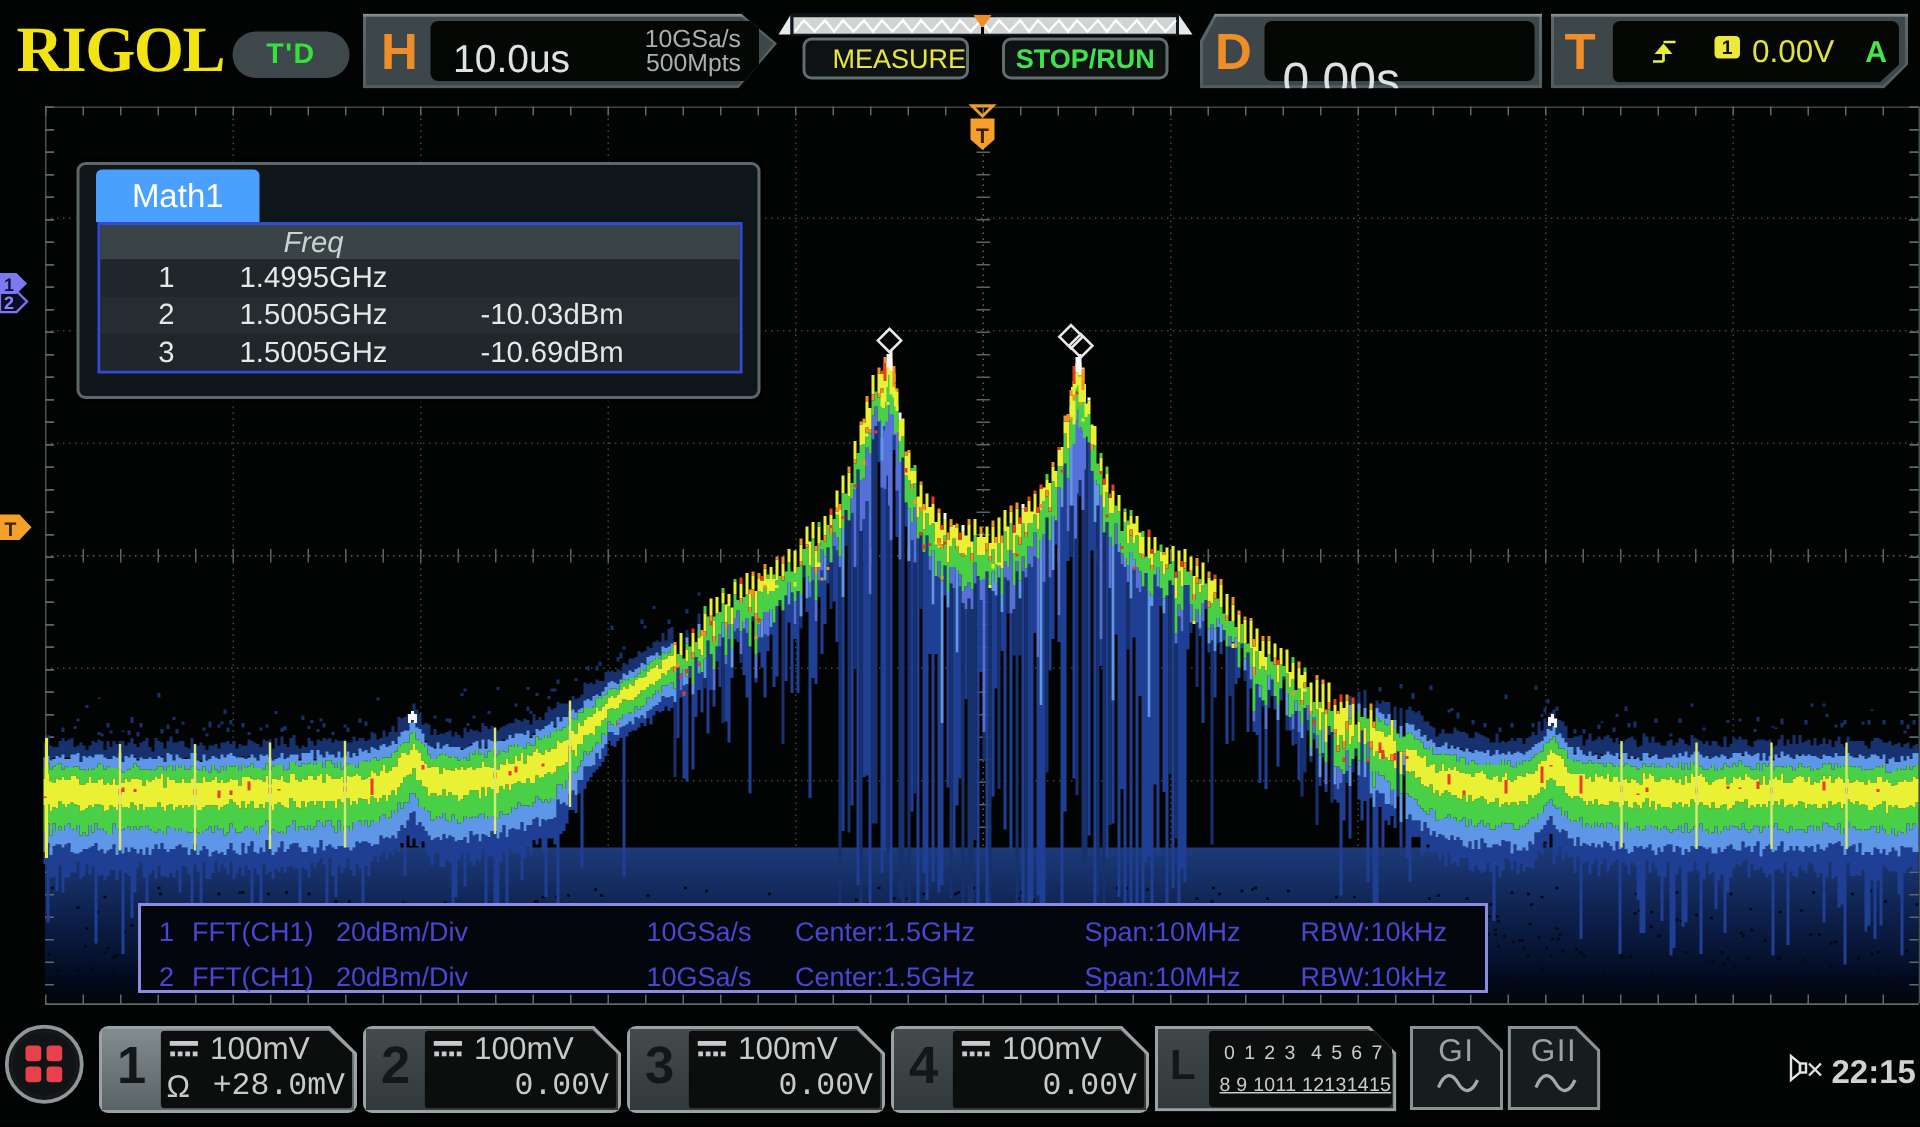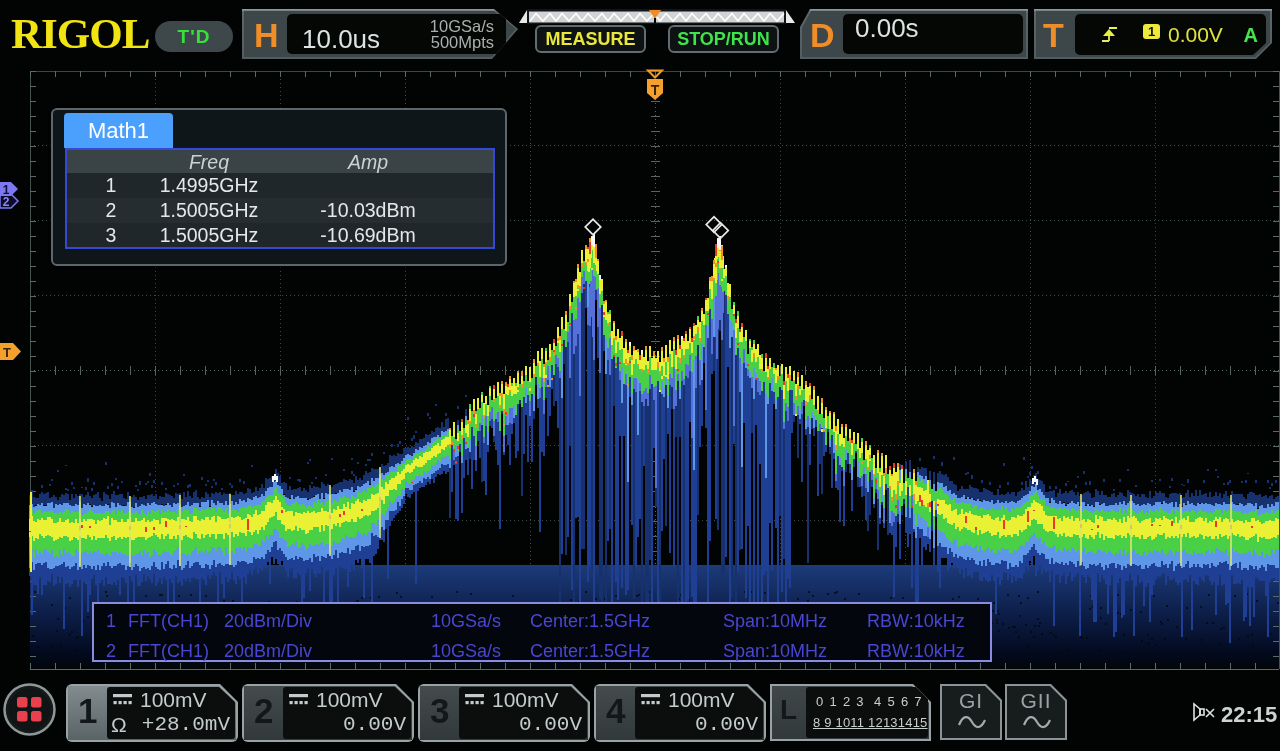--- a/index.html
+++ b/index.html
@@ -13,27 +13,27 @@
 .pnl{background:linear-gradient(180deg,#97a1a3 0,#5c6769 3px,#525d5f 100%);}
 .pnl>.in{position:absolute;inset:2px;background:#3d4749;}
 .blk{background:#050705;border-radius:5px;}
 .org{color:#ef8d28;font-weight:bold;font-size:34px;}
 #hp{left:242px;top:9px;width:276px;height:50px;clip-path:polygon(0 0,252px 0,276px 20px,250px 50px,0 50px);}
 #hp>.in{clip-path:polygon(0 0,250px 0,272px 18px,248px 46px,0 46px);}
 #hbx{left:45px;top:5px;width:219px;height:40px;}
 #hval{left:60px;top:15px;font-size:26px;color:#dde2e2;}
 #hsr{right:24px;top:9px;font-size:16.5px;color:#a9aeae;text-align:right;line-height:16px;}
 #meas{left:535px;top:25px;width:111px;height:28px;background:#0e1213;border:2px solid #626d6f;
- border-radius:6px;color:#e9e73d;font-size:18px;font-weight:bold;text-align:center;line-height:24px;}
+ border-radius:6px;color:#e9e73d;font-size:18px;font-weight:normal;text-align:right;line-height:24px;}
 #stop{left:668px;top:25px;width:111px;height:28px;background:#0e1213;border:2px solid #626d6f;
  border-radius:6px;color:#3fe44d;font-size:18px;font-weight:bold;text-align:center;line-height:24px;}
 #dp{left:800px;top:9px;width:228px;height:50px;clip-path:polygon(10px 0,228px 0,228px 50px,0 50px,0 18px);}
 #dp>.in{clip-path:polygon(9px 0,224px 0,224px 46px,0 46px,0 17px);}
 #dbx{left:43px;top:5px;width:180px;height:40px;}
-#dval{left:55px;top:4px;font-size:26px;color:#dde2e2;}
+#dval{left:55px;top:26px;font-size:32px;color:#dde2e2;}
 #tp{left:1034px;top:9px;width:238px;height:50px;clip-path:polygon(0 0,238px 0,238px 34px,222px 50px,0 50px);}
 #tp>.in{clip-path:polygon(0 0,234px 0,234px 32px,219px 46px,0 46px);}
 #tbx{left:41px;top:5px;width:191px;height:41px;clip-path:polygon(0 0,191px 0,191px 29px,178px 41px,0 41px);}
 #tbadge{left:109px;top:15px;width:17px;height:15px;background:#ece93c;border-radius:3px;
  color:#111;font-size:13px;font-weight:bold;text-align:center;line-height:15px;}
 #tval{left:134px;top:14px;font-size:21px;color:#dfe23f;}
 #ta{right:14px;top:15px;font-size:20px;color:#46e54e;font-weight:bold;}
 
 #math{left:51px;top:88px;width:456px;height:158px;background:#0e1619;border:2px solid #5d6769;
  border-radius:6px;box-shadow:0 0 0 3px rgba(0,0,0,.65);margin-top:20px;}
@@ -167,21 +167,20 @@
       </svg>
  <div id="tbadge">1</div>
  <span id="tval">0.00V</span>
  <span id="ta">A</span>
 </div>
 <div id="math">
  <div id="mtab">Math1</div>
  <div id="mtbl">
   <div id="mh" class="mrow">
           <span class="mc mch cf">Freq</span>
-          <span class="mc mch ca">Amp</span>
         </div>
   <div id="mr1" class="mrow">
           <span class="mc cn">1</span>
           <span class="mc cf">1.4995GHz</span>
         </div>
   <div id="mr2" class="mrow">
           <span class="mc cn">2</span>
           <span class="mc cf">1.5005GHz</span>
           <span class="mc ca">-10.03dBm</span>
         </div>

